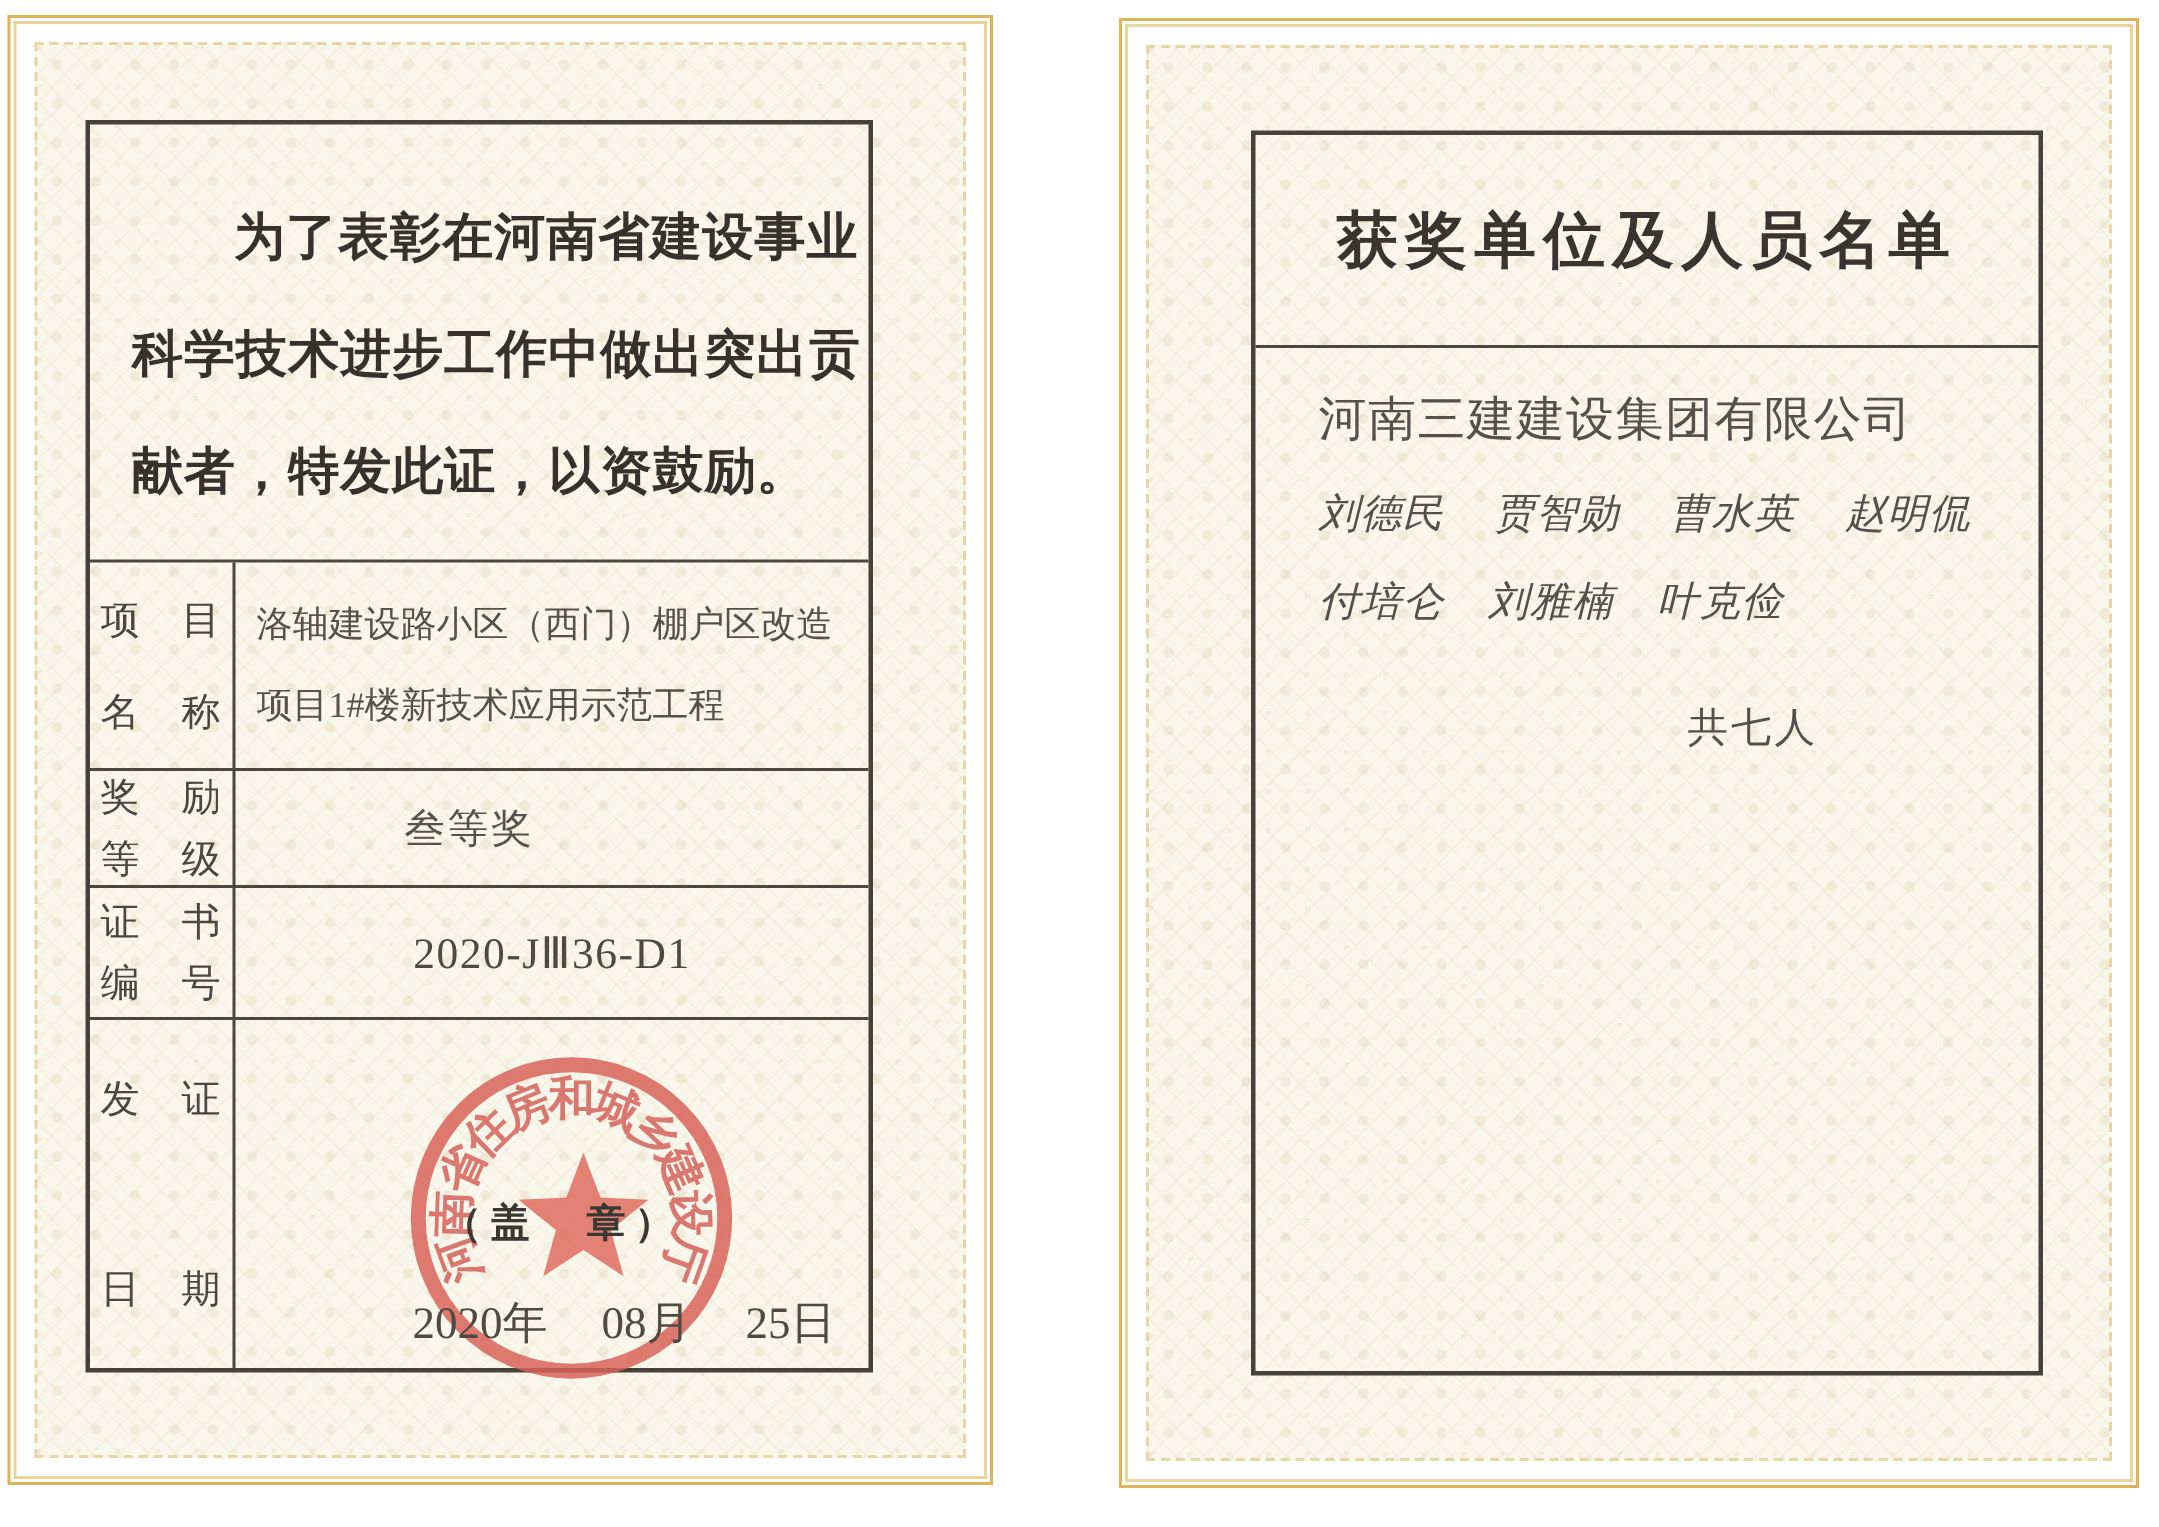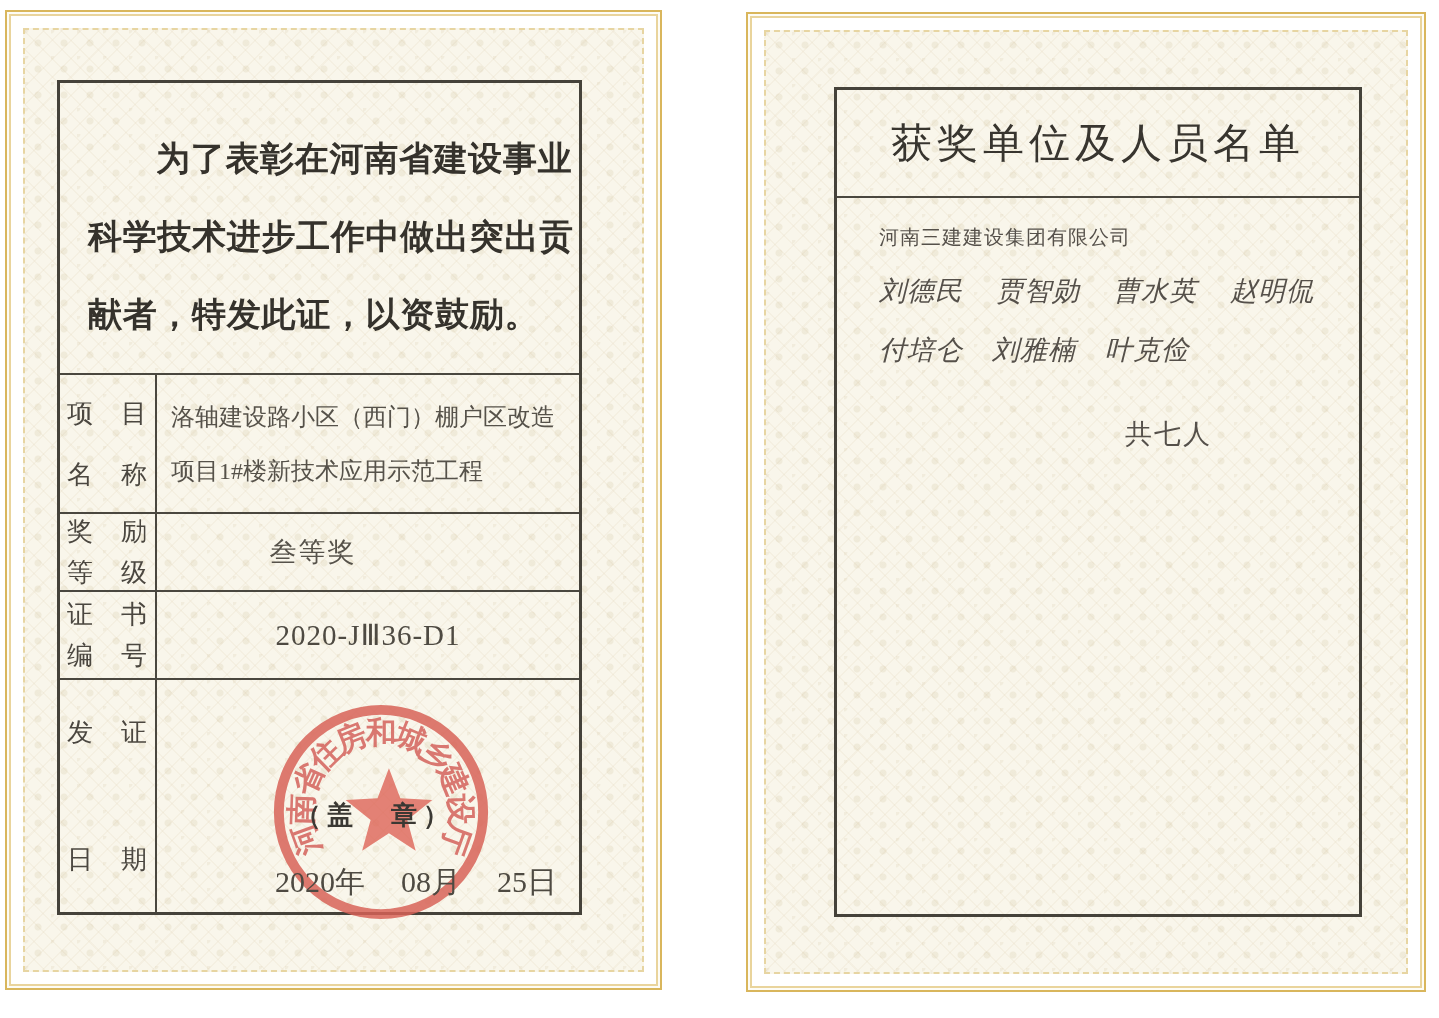--- a/index.html
+++ b/index.html
@@ -108,29 +108,29 @@
 
   
   .rbox {
     position:absolute; left:68px; top:55px;
     width:528px; height:830px;
     border:3px solid #45423a;
     box-sizing:border-box;
     display:flex; flex-direction:column;
   }
   .rtitle {
-    height:108px; box-sizing:border-box;
+    height:142px; box-sizing:border-box;
     border-bottom:2px solid #4a473f;
     display:flex; align-items:center; justify-content:center;
-    font-size:41px; font-weight:normal; letter-spacing:5px;
+    font-size:41px; font-weight:bold; letter-spacing:5px;
     color:#38352f;
   }
   .rbody { flex:1; padding-top:26px; }
   .rp-line { padding-left:42px; color:#55504a; }
-  .rp-company { font-size:20px; letter-spacing:1px; margin-bottom:22px; }
+  .rp-company { font-size:32px; letter-spacing:1px; margin-bottom:22px; }
   .rp-names { display:flex; font-size:27px; letter-spacing:1px;font-style:italic; }
   .rp-names-1 { column-gap:33px; margin-bottom:23px; }
   .rp-names-2 { column-gap:29px; margin-bottom:48px; }
   .rp-total { padding-left:288px; font-size:27px; letter-spacing:2px; color:#55504a; }
 </style>
 </head>
 <body>
 
 <div class="page page-left">
   <div class="panel">

